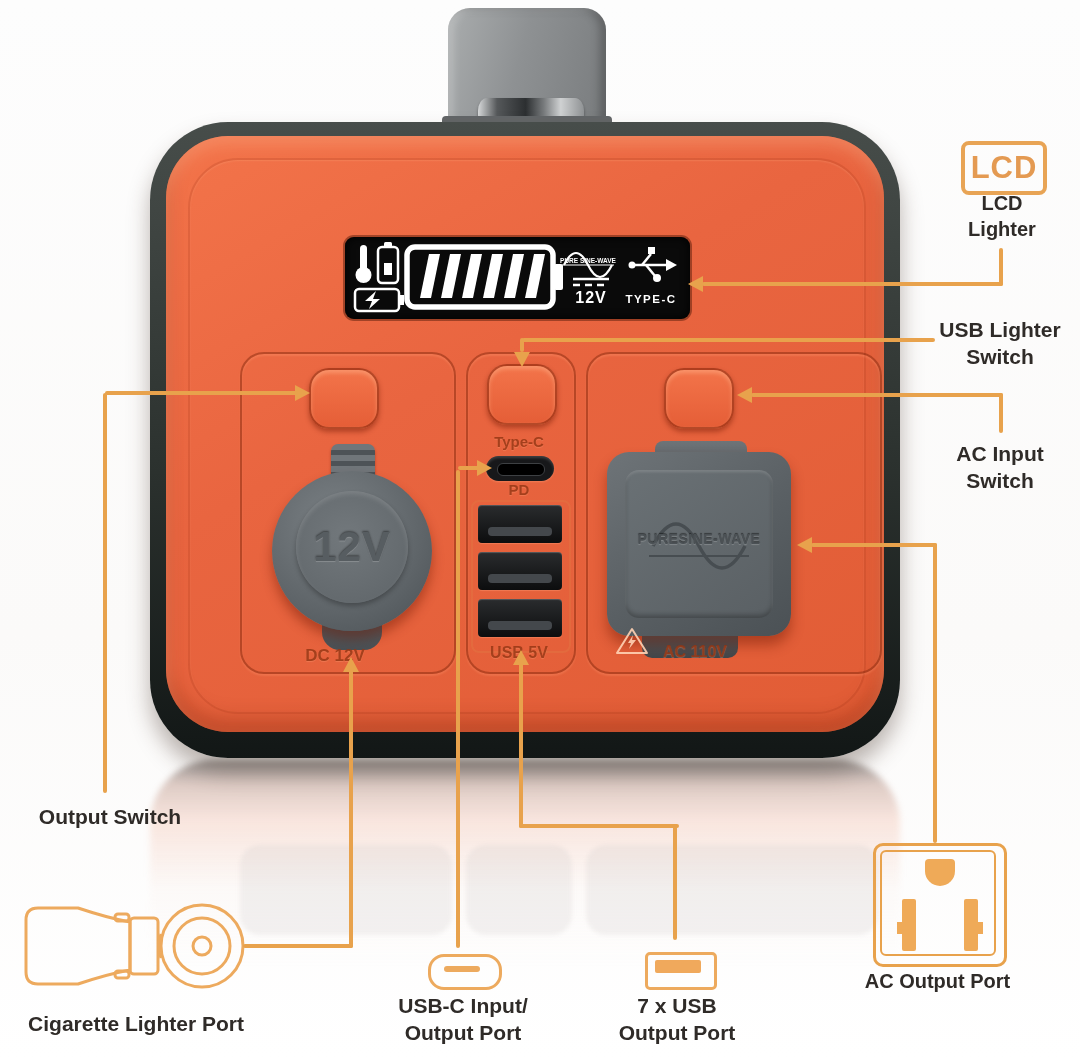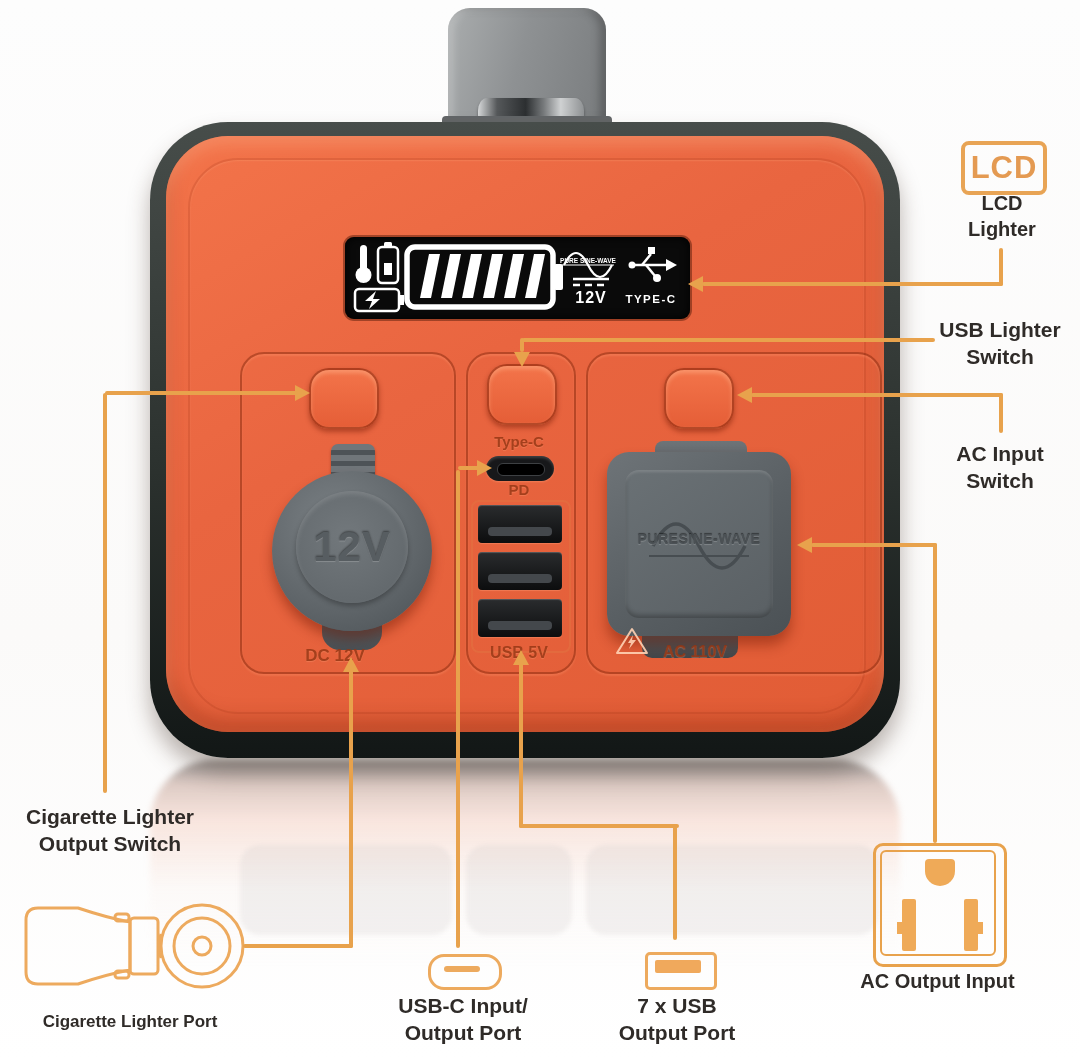--- a/index.html
+++ b/index.html
@@ -265,41 +265,40 @@
   <div class="abs cl" style="left:811px;top:543px;width:126px;height:4px;"></div>
   <div class="abs cl" style="left:933px;top:543px;width:4px;height:300px;"></div>
   <div class="abs acout">
     <div class="acout-inner"></div>
     <div class="ac-pin"></div>
     <div class="ac-slot" style="left:26px;"></div>
     <div class="ac-slot" style="left:88px;"></div>
     <div class="ac-nub" style="left:21px;"></div>
     <div class="ac-nub" style="left:102px;"></div>
   </div>
-  <div class="abs lab" style="left:855px;top:970px;width:165px;font-size:20px;">AC Output Input</div>
+  <div class="abs lab" style="left:855px;top:970px;width:165px;font-size:20px;">AC Output Port</div>
 
   <div class="abs cl" style="left:103px;top:393px;width:4px;height:400px;"></div>
   <div class="abs cl" style="left:105px;top:391px;width:192px;height:4px;"></div>
   <div class="abs arr arr-right" style="left:295px;top:385px;"></div>
   <div class="abs lab lab-2l" style="left:15px;top:803px;width:190px;">
-    <div>Cigarette Lighter</div>
     <div>Output Switch</div>
   </div>
 
   <svg class="abs" style="left:20px;top:896px;" width="230" height="100" viewBox="0 0 230 100">
     <path class="ic-stroke" d="M18 12 Q6 12 6 24 L6 76 Q6 88 18 88 L58 88 Q88 78 110 74 L110 26 Q88 22 58 12 Z" stroke-linejoin="round"></path>
     <rect x="110" y="22" width="28" height="56" rx="4" class="ic-stroke"></rect>
     <rect x="95" y="18" width="14" height="7" rx="3" class="ic-stroke" stroke-width="2.5"></rect>
     <rect x="95" y="75" width="14" height="7" rx="3" class="ic-stroke" stroke-width="2.5"></rect>
     <circle cx="182" cy="50" r="41" class="ic-stroke" stroke-width="5"></circle>
     <circle cx="182" cy="50" r="28" class="ic-stroke" stroke-width="2.5"></circle>
     <circle cx="182" cy="50" r="9" class="ic-stroke" stroke-width="2.5"></circle>
     <path class="ic-stroke" d="M141 38 Q136 50 141 62" stroke-width="2.5"></path>
   </svg>
-  <div class="abs lab" style="left:10px;top:1012px;width:240px;font-size:17px;">Cigarette Lighter Port</div>
+  <div class="abs lab" style="left:16px;top:1012px;width:240px;font-size:21px;">Cigarette Lighter Port</div>
   <div class="abs cl" style="left:243px;top:944px;width:110px;height:4px;"></div>
   <div class="abs cl" style="left:349px;top:670px;width:4px;height:278px;"></div>
   <div class="abs arr arr-up" style="left:343px;top:657px;"></div>
 
   <div class="abs cl" style="left:456px;top:470px;width:4px;height:478px;"></div>
   <div class="abs cl" style="left:458px;top:466px;width:22px;height:4px;"></div>
   <div class="abs arr arr-right" style="left:477px;top:460px;"></div>
   <div class="abs usbc-ic">
     <div class="usbc-bar"></div>
   </div>

